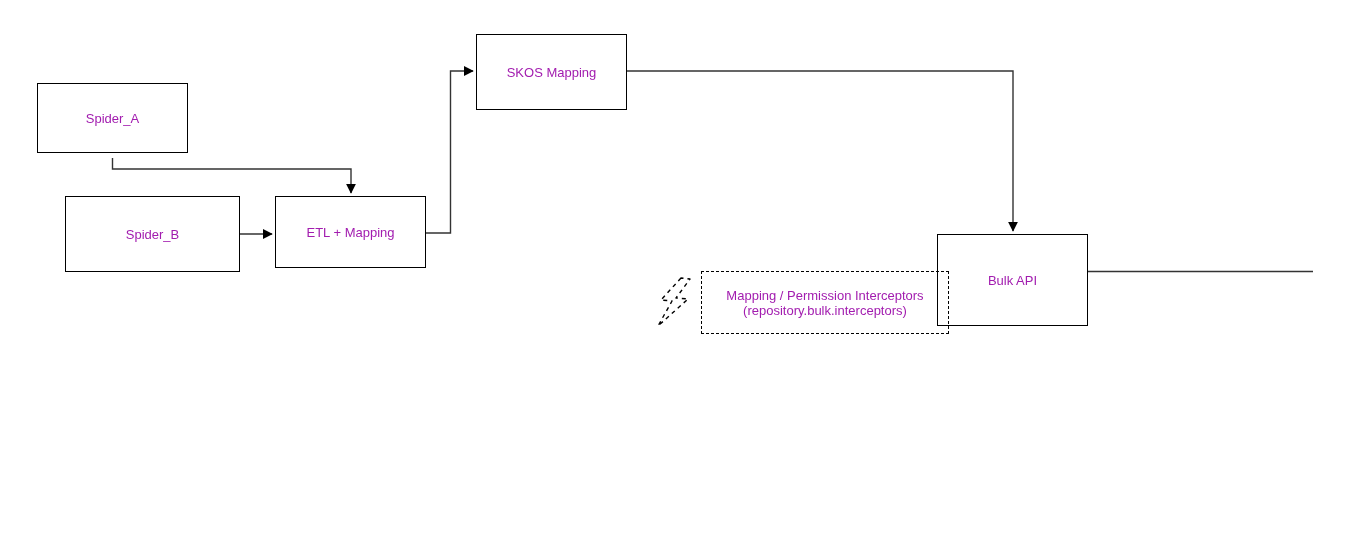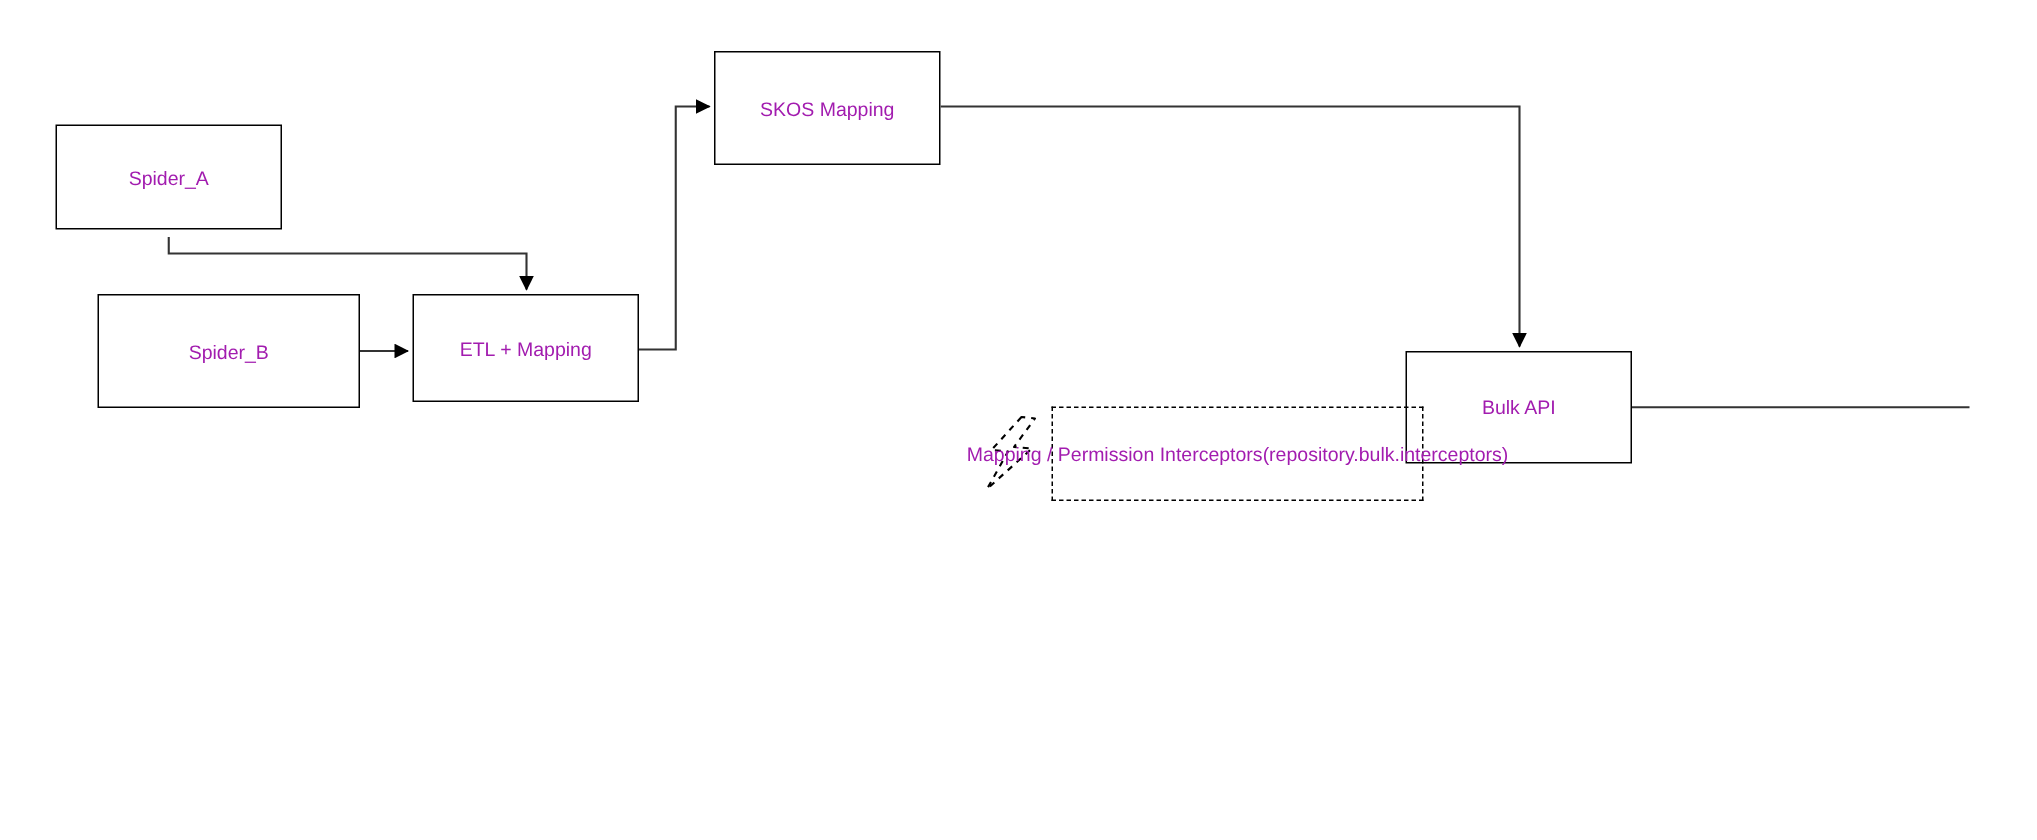--- a/index.html
+++ b/index.html
@@ -52,25 +52,25 @@
   .node-container .label {
     position: absolute;
     left: 0;
     right: 0;
   }
   
   #node-spider-a   { left: 37px;  top: 83px;  width: 151px; height: 70px; }
   #node-spider-b   { left: 37px;  top: 196px; width: 175px; height: 76px; margin-left: 28px; }
   #node-etl        { left: 275px; top: 196px; width: 151px; height: 72px; }
   #node-skos       { left: 476px; top: 34px;  width: 151px; height: 76px; }
-  #node-bulk-api   { left: 937px; top: 234px; width: 151px; height: 75px; z-index: 5; }
+  #node-bulk-api   { left: 937px; top: 234px; width: 151px; height: 92px; z-index: 5; }
   #node-edu-sharing{ left: 951px; top: 271px; width: 362px; height: 214px; z-index: 2; }
   #node-edu-sharing .label { top: 99px; }
   #node-interceptors { left: 701px; top: 271px; width: 248px; height: 63px; z-index: 6;
-                        flex-direction: row; }
+                        flex-direction: column; }
 </style>
 </head>
 <body>
 
 <div id="canvas">
 
   <svg id="edges" viewBox="0 0 1358 560" width="1358" height="560" xmlns="http://www.w3.org/2000/svg">
     <defs>
       <marker id="arrowhead" viewBox="0 0 10 10" refX="9.2" refY="5" markerWidth="7" markerHeight="7" orient="auto-start-reverse">
         <path d="M 0 0 L 10 5 L 0 10 z" fill="#000000"></path>

